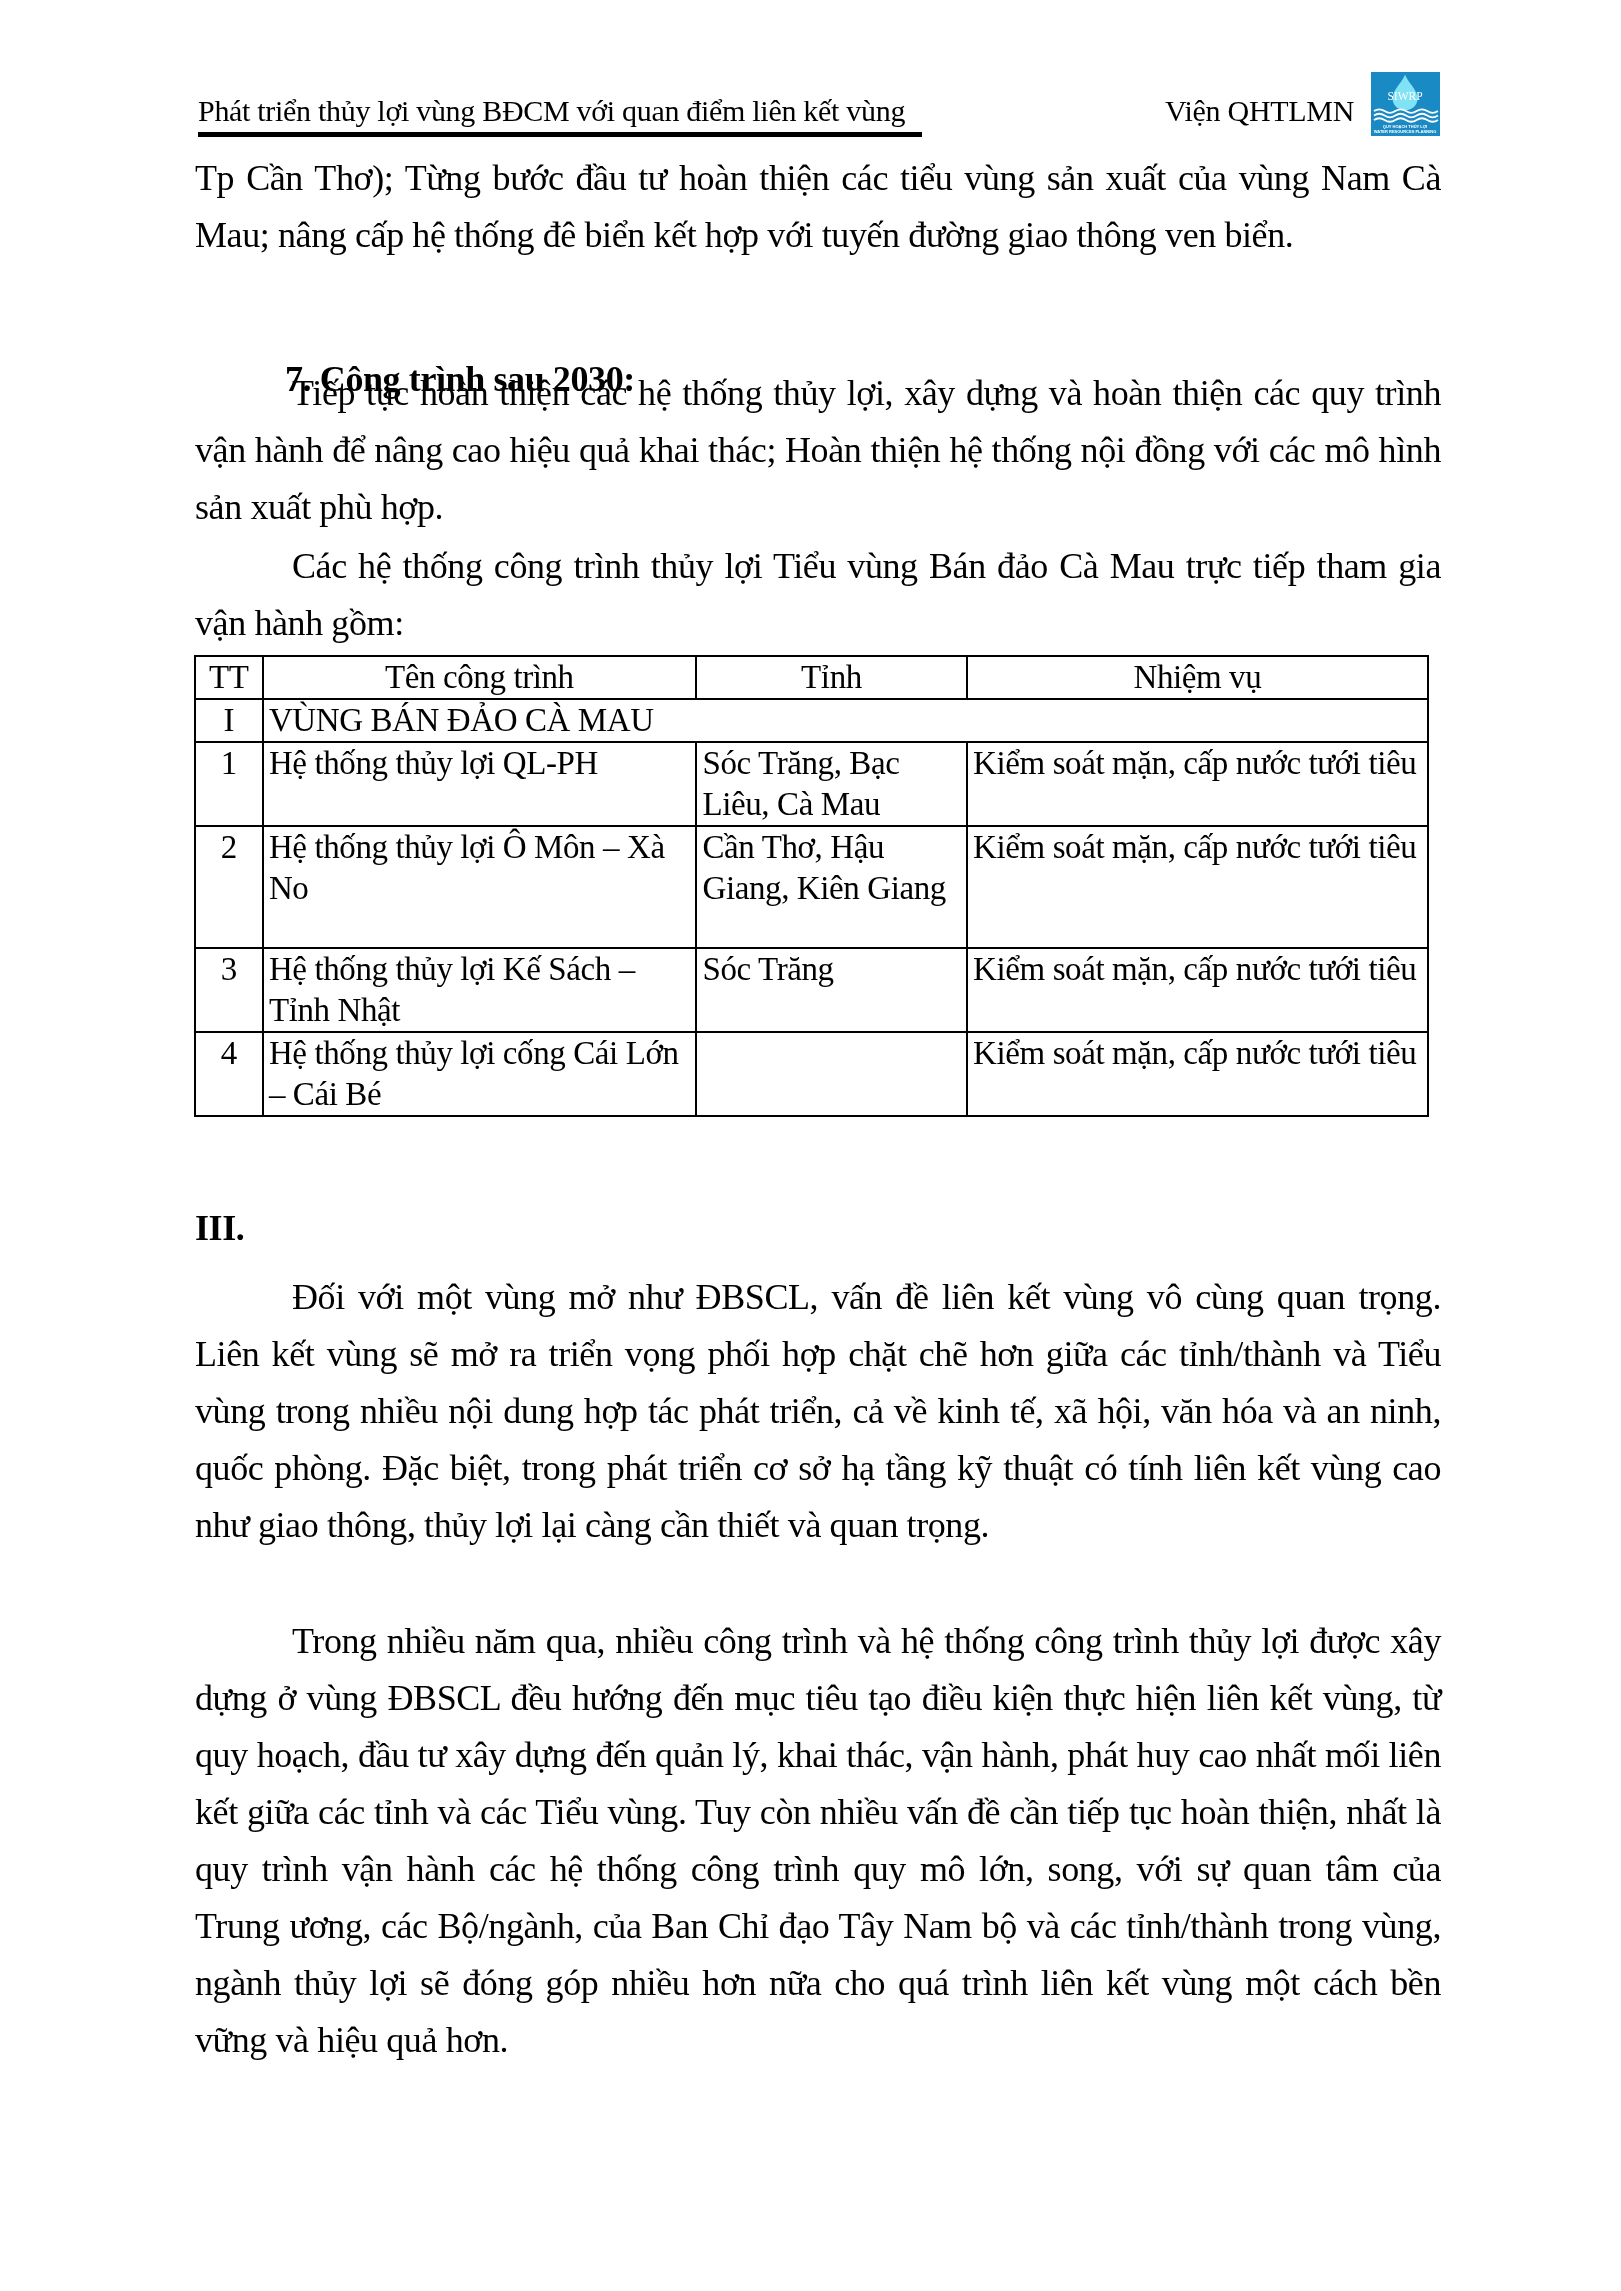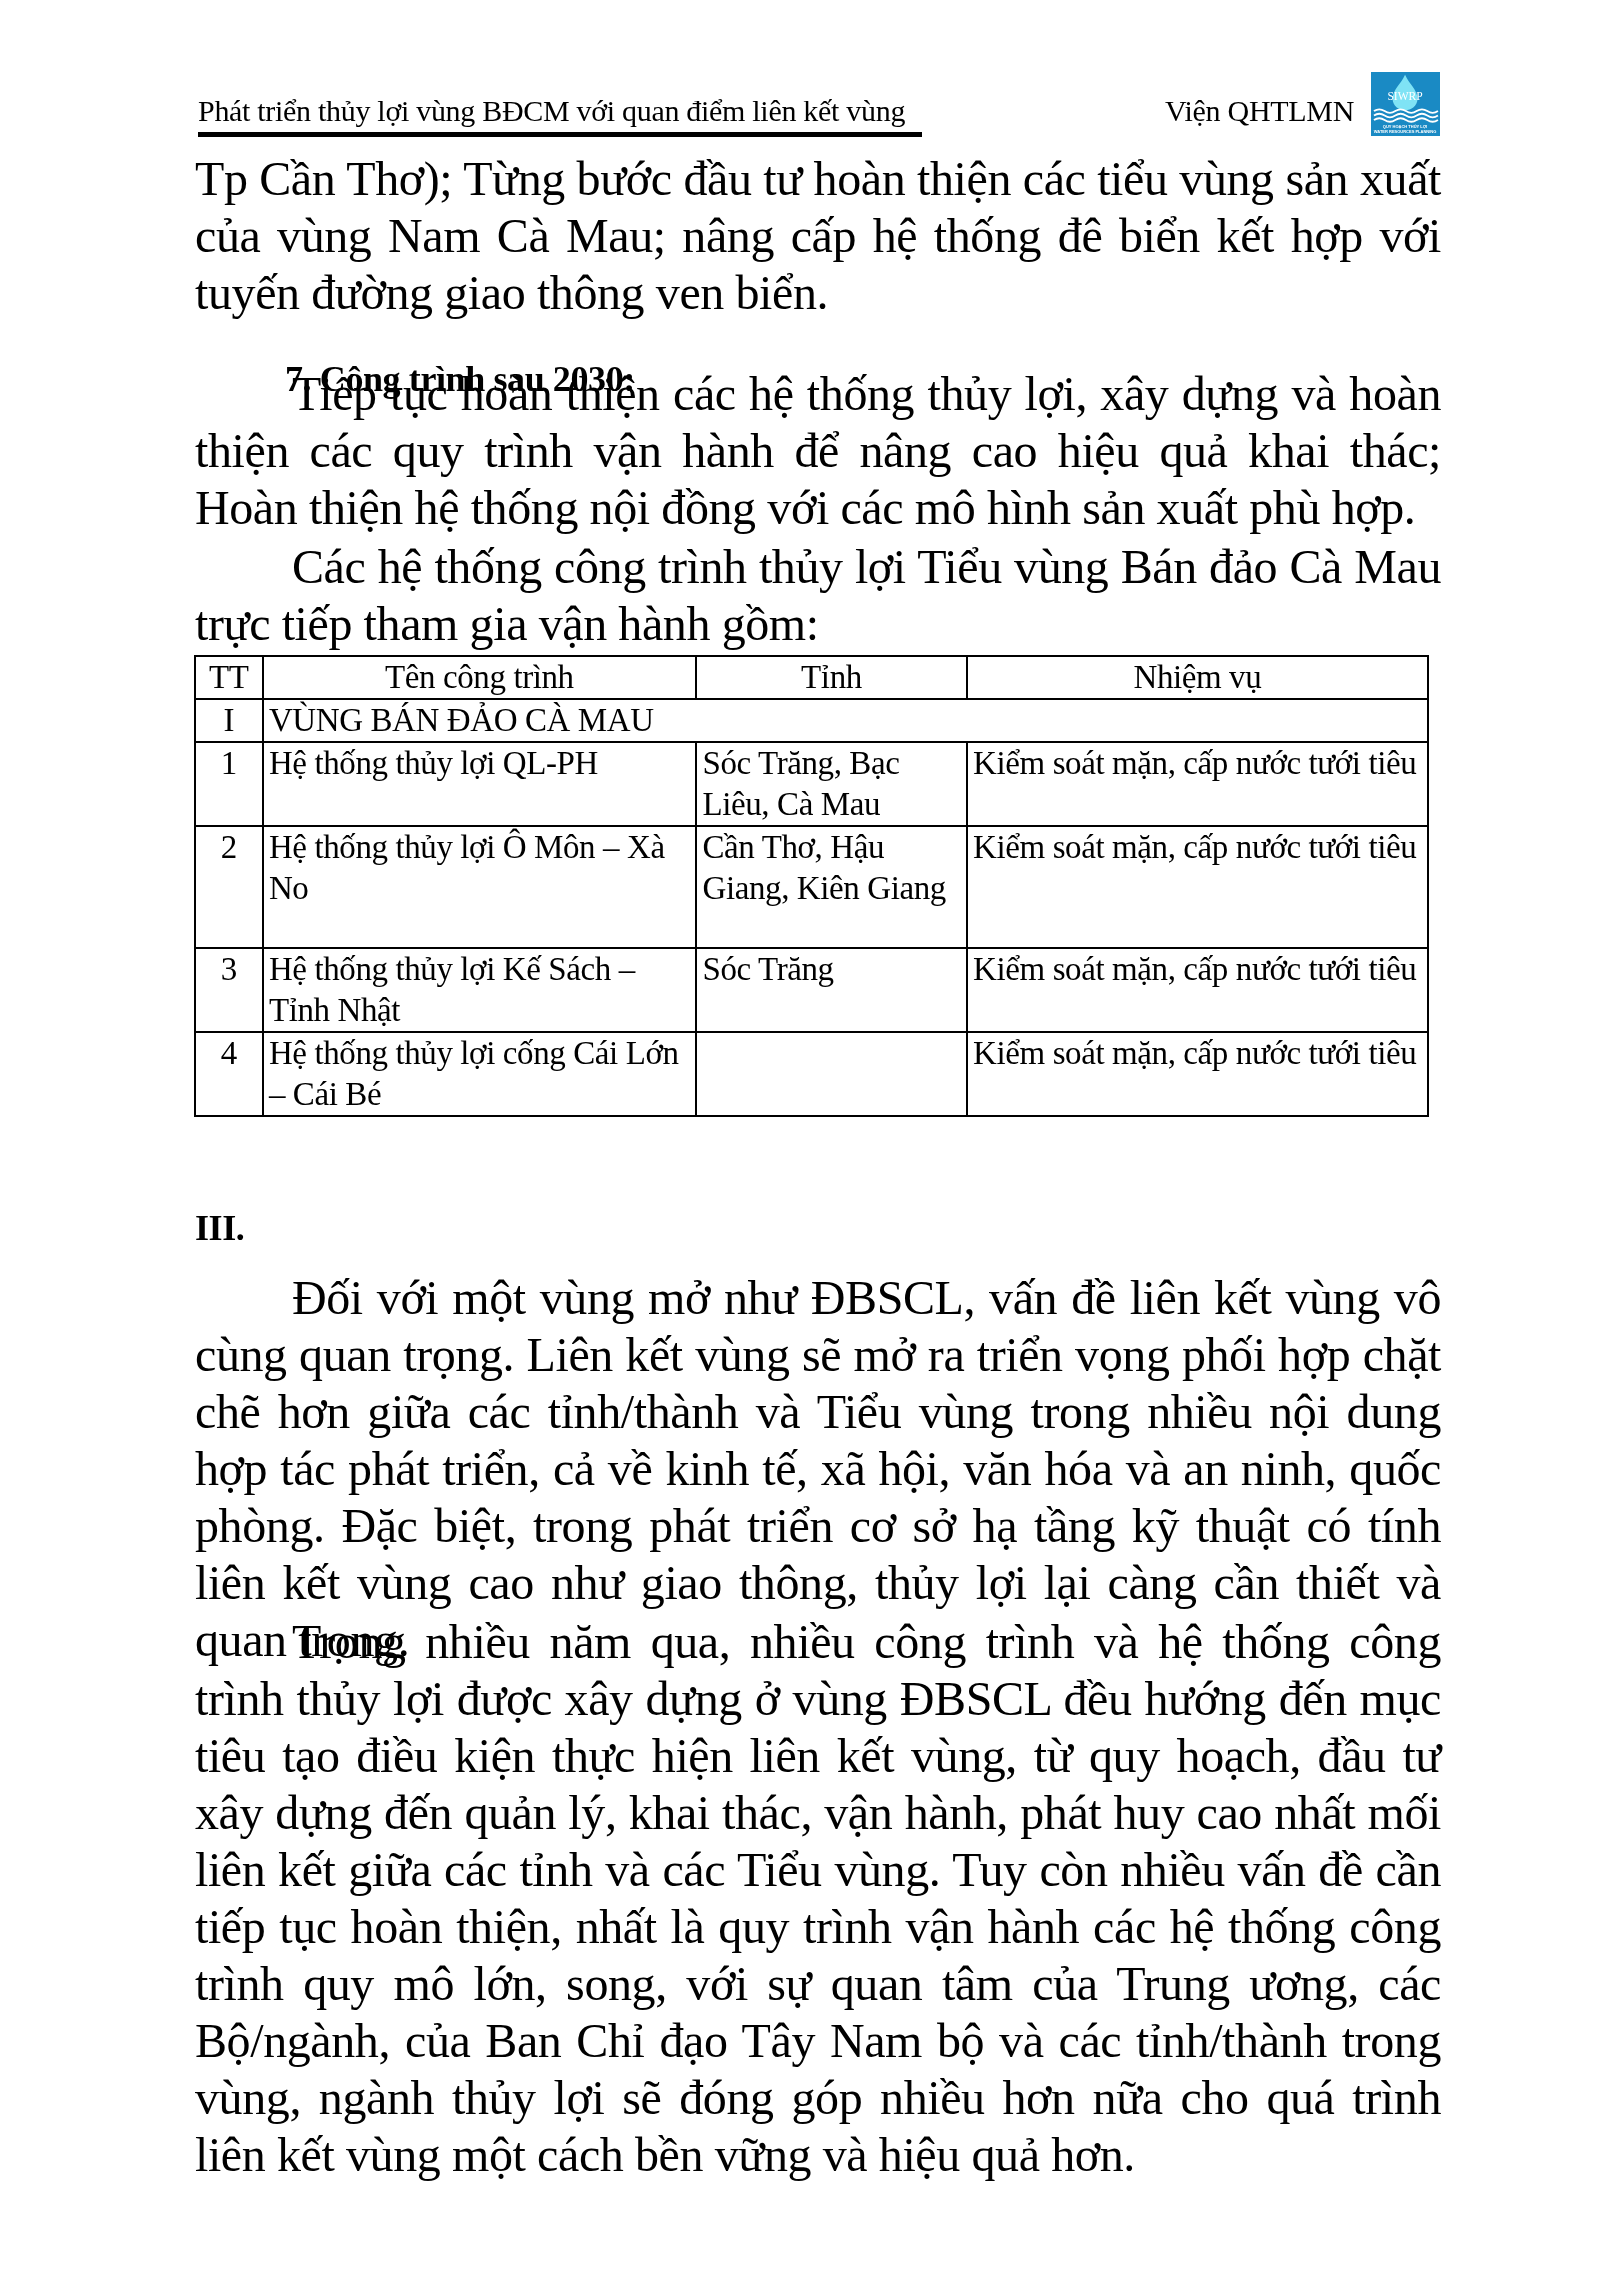--- a/index.html
+++ b/index.html
@@ -23,21 +23,21 @@
   }
   .logo {
     position: absolute; left: 1371px; top: 72px; width: 69px; height: 64px;
     background: #1a8ac4; overflow: hidden;
   }
   .logo svg { display: block; }
 
   
   .para {
     position: absolute; left: 195px; width: 1246px;
-    font-size: 48px; line-height: 57px; text-align: justify; text-align-last: left;
+    font-size: 36px; line-height: 57px; text-align: justify; text-align-last: left;
     letter-spacing: -0.4px;
   }
   .indent { text-indent: 97px; }
   .heading {
     position: absolute; font-weight: bold; font-size: 36px; line-height: 43px;
     letter-spacing: -0.4px; white-space: nowrap;
   }
   .sec-num { position: absolute; left: 195px; top: 1207px; }
   .sec-title { position: absolute; left: 294px; top: 1207px; }
 

